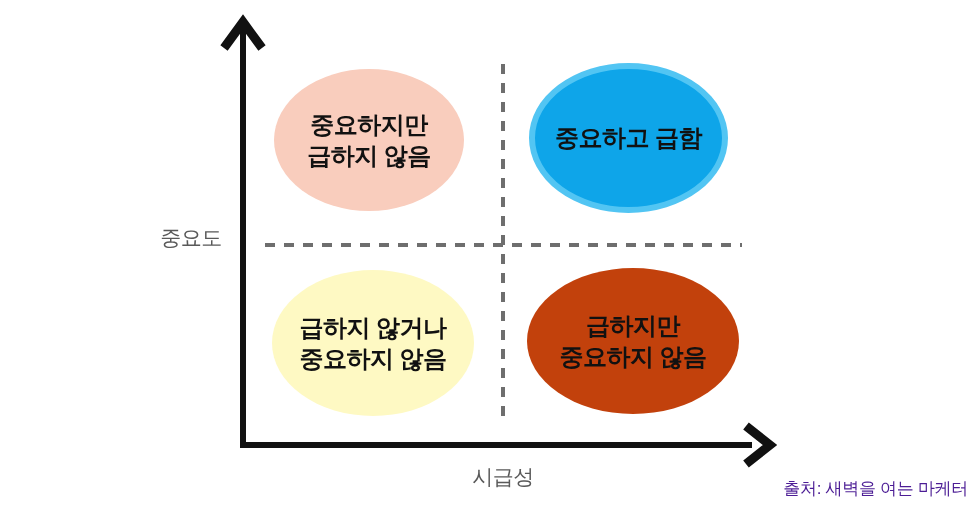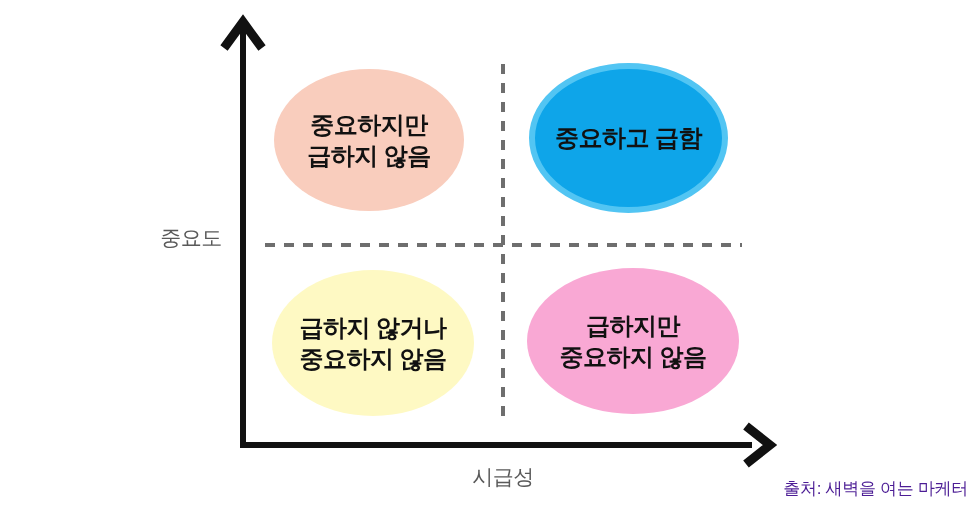--- a/index.html
+++ b/index.html
@@ -77,21 +77,21 @@
 
   <div class="bubble bubble-tr" style="background: #0ea5e9; border-color: rgb(82, 197, 243);">
     <span class="bubble-label">중요하고 급함</span>
   </div>
 
   <div class="bubble bubble-bl" style="background: #fef9c3;">
     <span class="bubble-label">급하지 않거나
 중요하지 않음</span>
   </div>
 
-  <div class="bubble bubble-br" style="background: #f9a8d4;">
+  <div class="bubble bubble-br" style="background: #c2410c;">
     <span class="bubble-label">급하지만
 중요하지 않음</span>
   </div>
 
   <div class="axis-label x-axis-label">시급성</div>
   <div class="axis-label y-axis-label">중요도</div>
 
   <div class="source-caption">출처: 새벽을 여는 마케터</div>
 
 </div>

